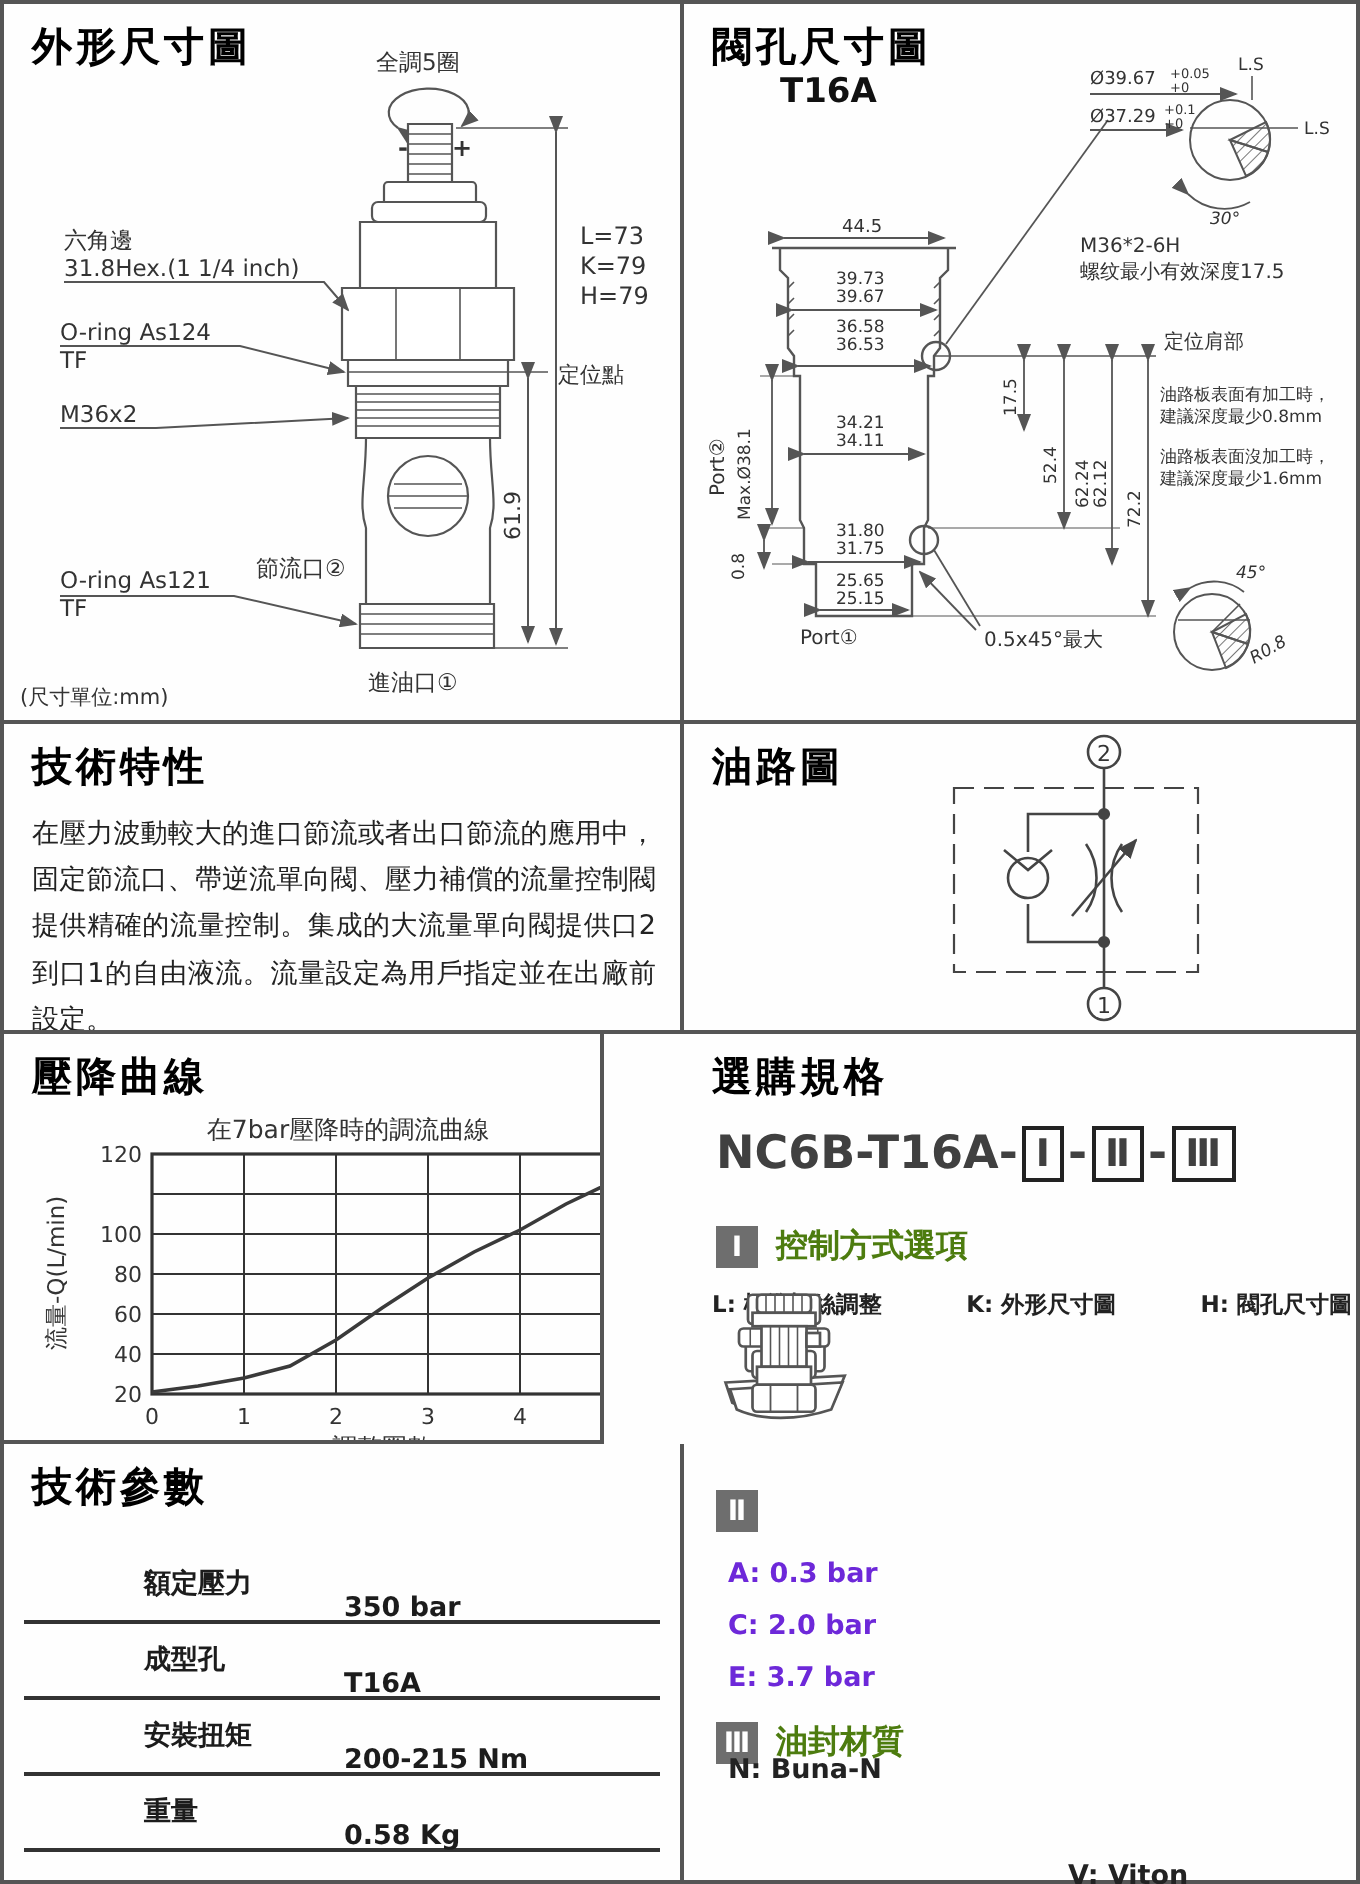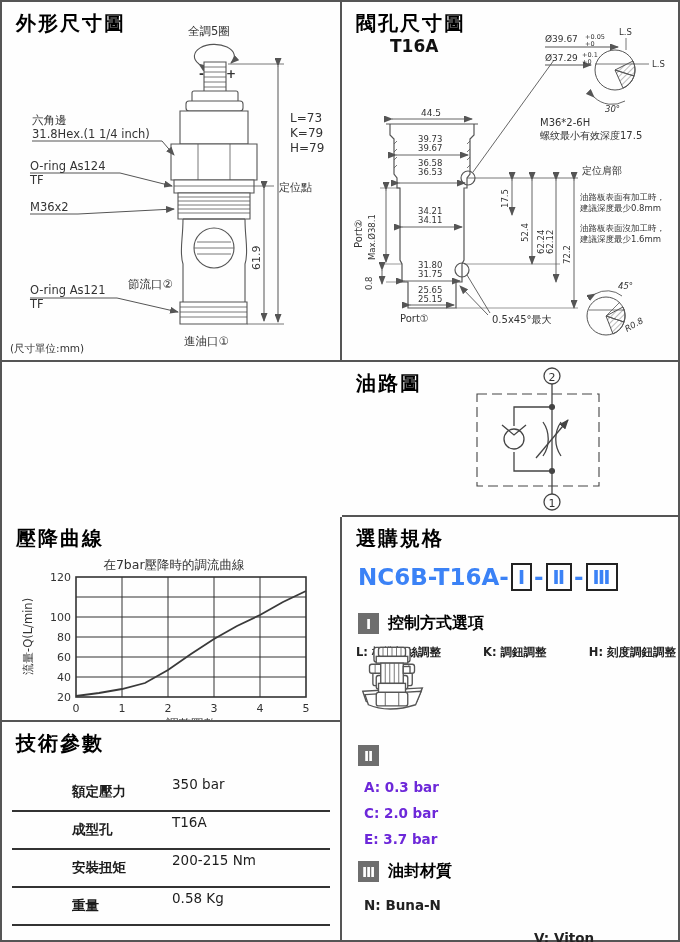--- a/index.html
+++ b/index.html
@@ -14,28 +14,28 @@
   svg text { font-family:"DejaVu Sans", sans-serif; fill:#333; }
   .drawing line, .drawing path, .drawing rect, .drawing circle, .drawing polyline, .drawing ellipse { vector-effect:non-scaling-stroke; }
 
   
   .features-body { position:absolute; left:14px; right:12px; top:44px; font-size:13.5px; line-height:1.72; text-align:justify; color:#222; }
 
   
   .params-table { position:absolute; left:10px; right:10px; top:52px; }
   .p-row { position:relative; height:38px; border-bottom:2px solid #333; }
   .p-label { position:absolute; left:16px; top:9px; font-size:13.5px; font-weight:600;margin-left:44px; }
-  .p-value { position:absolute; left:160px; top:2px; font-size:13.5px; font-weight:400; }
+  .p-value { position:absolute; left:160px; top:22px; font-size:13.5px; font-weight:700; }
 
   
-  .model-line { position:absolute; left:16px; top:46px; font-size:23px; font-weight:bold; color:#3b82f6; display:flex; align-items:center; }
+  .model-line { position:absolute; left:16px; top:46px; font-size:23px; font-weight:bold; color:#404040; display:flex; align-items:center; }
   .model-box { display:inline-block; border:2px solid #222; padding:0 5px; margin:0 2px; font-size:19px; line-height:24px; }
   .blk-head { position:absolute; left:16px; display:flex; align-items:center; gap:9px; }
   .blk-num { width:21px; height:21px; background:#6e6e6e; color:#fff; font-size:14px; font-weight:bold; display:flex; align-items:center; justify-content:center; }
-  .blk-title { font-size:16px; font-weight:bold; color:#000000; }
+  .blk-title { font-size:16px; font-weight:bold; color:#4d7c0f; }
   .ctl-row { position:absolute; left:14px; top:128px; width:320px; display:flex; justify-content:space-between; }
   .ctl-opt { text-align:center; }
   .ctl-label { font-size:11.5px; font-weight:600; color:#222; white-space:nowrap; }
   .ctl-icon { margin-top:4px; display:inline-block; }
   .spring-opt { position:absolute; left:22px; font-size:13.5px; font-weight:600; color:#6d28d9; }
   .seal-opt { position:absolute; font-size:13.5px; font-weight:600; color:#222; }
 
   
   .chart-wrap { position:absolute; left:14px; top:40px; width:316px; height:176px; }
 </style>
@@ -211,20 +211,24 @@
       <text x="238" y="209" font-size="8.5" fill="#222">建議深度最少0.8mm</text>
       <text x="238" y="229" font-size="8.5" fill="#222">油路板表面沒加工時，</text>
       <text x="238" y="240" font-size="8.5" fill="#222">建議深度最少1.6mm</text>
       <text x="58" y="320" font-size="10" fill="#222">Port①</text>
       <text x="150" y="321" font-size="10" fill="#222">0.5x45°最大</text>
       <text x="276" y="287" font-size="8.5" font-style="italic">45°</text>
       <text x="285" y="330" font-size="8.5" font-style="italic" transform="rotate(-30 285 330)">R0.8</text>
     </svg>
   </div>
 
+  <div class="sec b-r b-b" style="left:0;top:360px;width:340px;height:155px;">
+    <div class="sec-title">技術特性</div>
+    <div class="features-body">在壓力波動較大的進口節流或者出口節流的應用中，固定節流口、帶逆流單向閥、壓力補償的流量控制閥提供精確的流量控制。集成的大流量單向閥提供口2到口1的自由液流。流量設定為用戶指定並在出廠前設定。</div>
+  </div>
 
   <div class="sec b-b" style="left:340px;top:360px;width:340px;height:155px;">
     <div class="sec-title">油路圖</div>
     <svg class="drawing" width="340" height="155" viewBox="0 0 340 155">
       <defs>
         <marker id="arr3" markerWidth="10" markerHeight="8" refX="9" refY="4" orient="auto" markerUnits="userSpaceOnUse">
           <path d="M0,0 L10,4 L0,8 Z" fill="#444"></path>
         </marker>
       </defs>
       <g stroke="#444" stroke-width="1.3" fill="none">
@@ -238,21 +242,21 @@
         <path d="M194,96 L226,58" marker-end="url(#arr3)"></path>
         <circle cx="210" cy="45" r="2.4" fill="#444"></circle>
         <circle cx="210" cy="109" r="2.4" fill="#444"></circle>
         <circle cx="210" cy="140" r="8"></circle>
       </g>
       <text x="206.5" y="18.5" font-size="11" fill="#222">2</text>
       <text x="206.5" y="144.5" font-size="11" fill="#222">1</text>
     </svg>
   </div>
 
-  <div class="sec b-r b-b" style="left:0;top:515px;width:340px;height:205px;">
+  <div class="sec b-r b-b" style="left:0;top:515px;width:300px;height:205px;">
     <div class="sec-title">壓降曲線</div>
     <div class="chart-wrap">
       <svg width="316" height="176" viewBox="0 0 316 176">
         <text x="158" y="12" font-size="12.5" fill="#222" text-anchor="middle">在7bar壓降時的調流曲線</text>
 
         <g stroke="#333" stroke-width="1" fill="none">
           <rect x="60" y="20" width="230" height="120" stroke-width="1.6"></rect>
           <path d="M60,40 H290 M60,60 H290 M60,80 H290 M60,100 H290 M60,120 H290"></path>
           <path d="M106,20 V140 M152,20 V140 M198,20 V140 M244,20 V140"></path>
         </g>
@@ -306,37 +310,37 @@
               <rect x="25" y="3" width="15" height="20"></rect>
               <path d="M25,7 h15 M25,11 h15 M25,15 h15 M25,19 h15" stroke-width="0.8" fill="none"></path>
               <rect x="15" y="23" width="35" height="13" rx="2"></rect>
               <path d="M26,23 v13 M39,23 v13" stroke-width="0.8" fill="none"></path>
               <path d="M6,41 L59,38 L54,50 C38,55 20,55 9,50 Z"></path>
             </g>
           </svg>
         </span>
       </div>
       <div class="ctl-opt">
-        <div class="ctl-label">K: 調鈕調整</div>
+        <div class="ctl-label">K: 外形尺寸圖</div>
         <span class="ctl-icon">
           <svg width="72" height="70" viewBox="0 0 64 62">
             <g stroke="#555" stroke-width="1.2" fill="#fff">
               <rect x="16" y="2" width="32" height="13" rx="2"></rect>
               <path d="M20,2 v13 M24,2 v13 M28,2 v13 M32,2 v13 M36,2 v13 M40,2 v13 M44,2 v13" stroke-width="0.7" fill="none"></path>
               <rect x="12" y="17" width="40" height="8" rx="2"></rect>
               <path d="M17,17 v8 M22,17 v8 M27,17 v8 M32,17 v8 M37,17 v8 M42,17 v8 M47,17 v8" stroke-width="0.7" fill="none"></path>
               <rect x="18" y="27" width="28" height="12" rx="2"></rect>
               <path d="M27,27 v12 M37,27 v12" stroke-width="0.8" fill="none"></path>
               <path d="M8,44 L58,41 L53,53 C38,58 22,58 11,53 Z"></path>
             </g>
           </svg>
         </span>
       </div>
       <div class="ctl-opt">
-        <div class="ctl-label">H: 刻度調鈕調整</div>
+        <div class="ctl-label">H: 閥孔尺寸圖</div>
         <span class="ctl-icon">
           <svg width="72" height="70" viewBox="0 0 64 62">
             <g stroke="#555" stroke-width="1.2" fill="#fff">
               <rect x="20" y="2" width="24" height="8" rx="2"></rect>
               <path d="M24,2 v8 M28,2 v8 M32,2 v8 M36,2 v8 M40,2 v8" stroke-width="0.7" fill="none"></path>
               <rect x="18" y="10" width="28" height="6"></rect>
               <rect x="22" y="16" width="20" height="18"></rect>
               <path d="M26,16 v18 M30,16 v18 M34,16 v18 M38,16 v18" stroke-width="0.7" fill="none"></path>
               <rect x="42" y="19" width="6" height="6"></rect>
               <rect x="20" y="34" width="24" height="8"></rect>
@@ -352,21 +356,21 @@
       <span class="blk-num">Ⅱ</span>
     </div>
     <div class="spring-opt" style="top:262px;">A: 0.3 bar</div>
     <div class="spring-opt" style="top:288px;">C: 2.0 bar</div>
     <div class="spring-opt" style="top:314px;">E: 3.7 bar</div>
 
     <div class="blk-head" style="top:344px;">
       <span class="blk-num">Ⅲ</span>
       <span class="blk-title">油封材質</span>
     </div>
-    <div class="seal-opt" style="left:22px;top:380px;">N: Buna-N</div>
+    <div class="seal-opt" style="left:22px;top:360px;">N: Buna-N</div>
     <div class="seal-opt" style="left:192px;top:376px;margin-top:37px;">V: Viton</div>
   </div>
 
   <div class="sec b-r" style="left:0;top:720px;width:340px;height:222px;">
     <div class="sec-title">技術參數</div>
     <div class="params-table">
       <div class="p-row">
         <span class="p-label">額定壓力</span>
         <span class="p-value">350 bar</span>
       </div>

